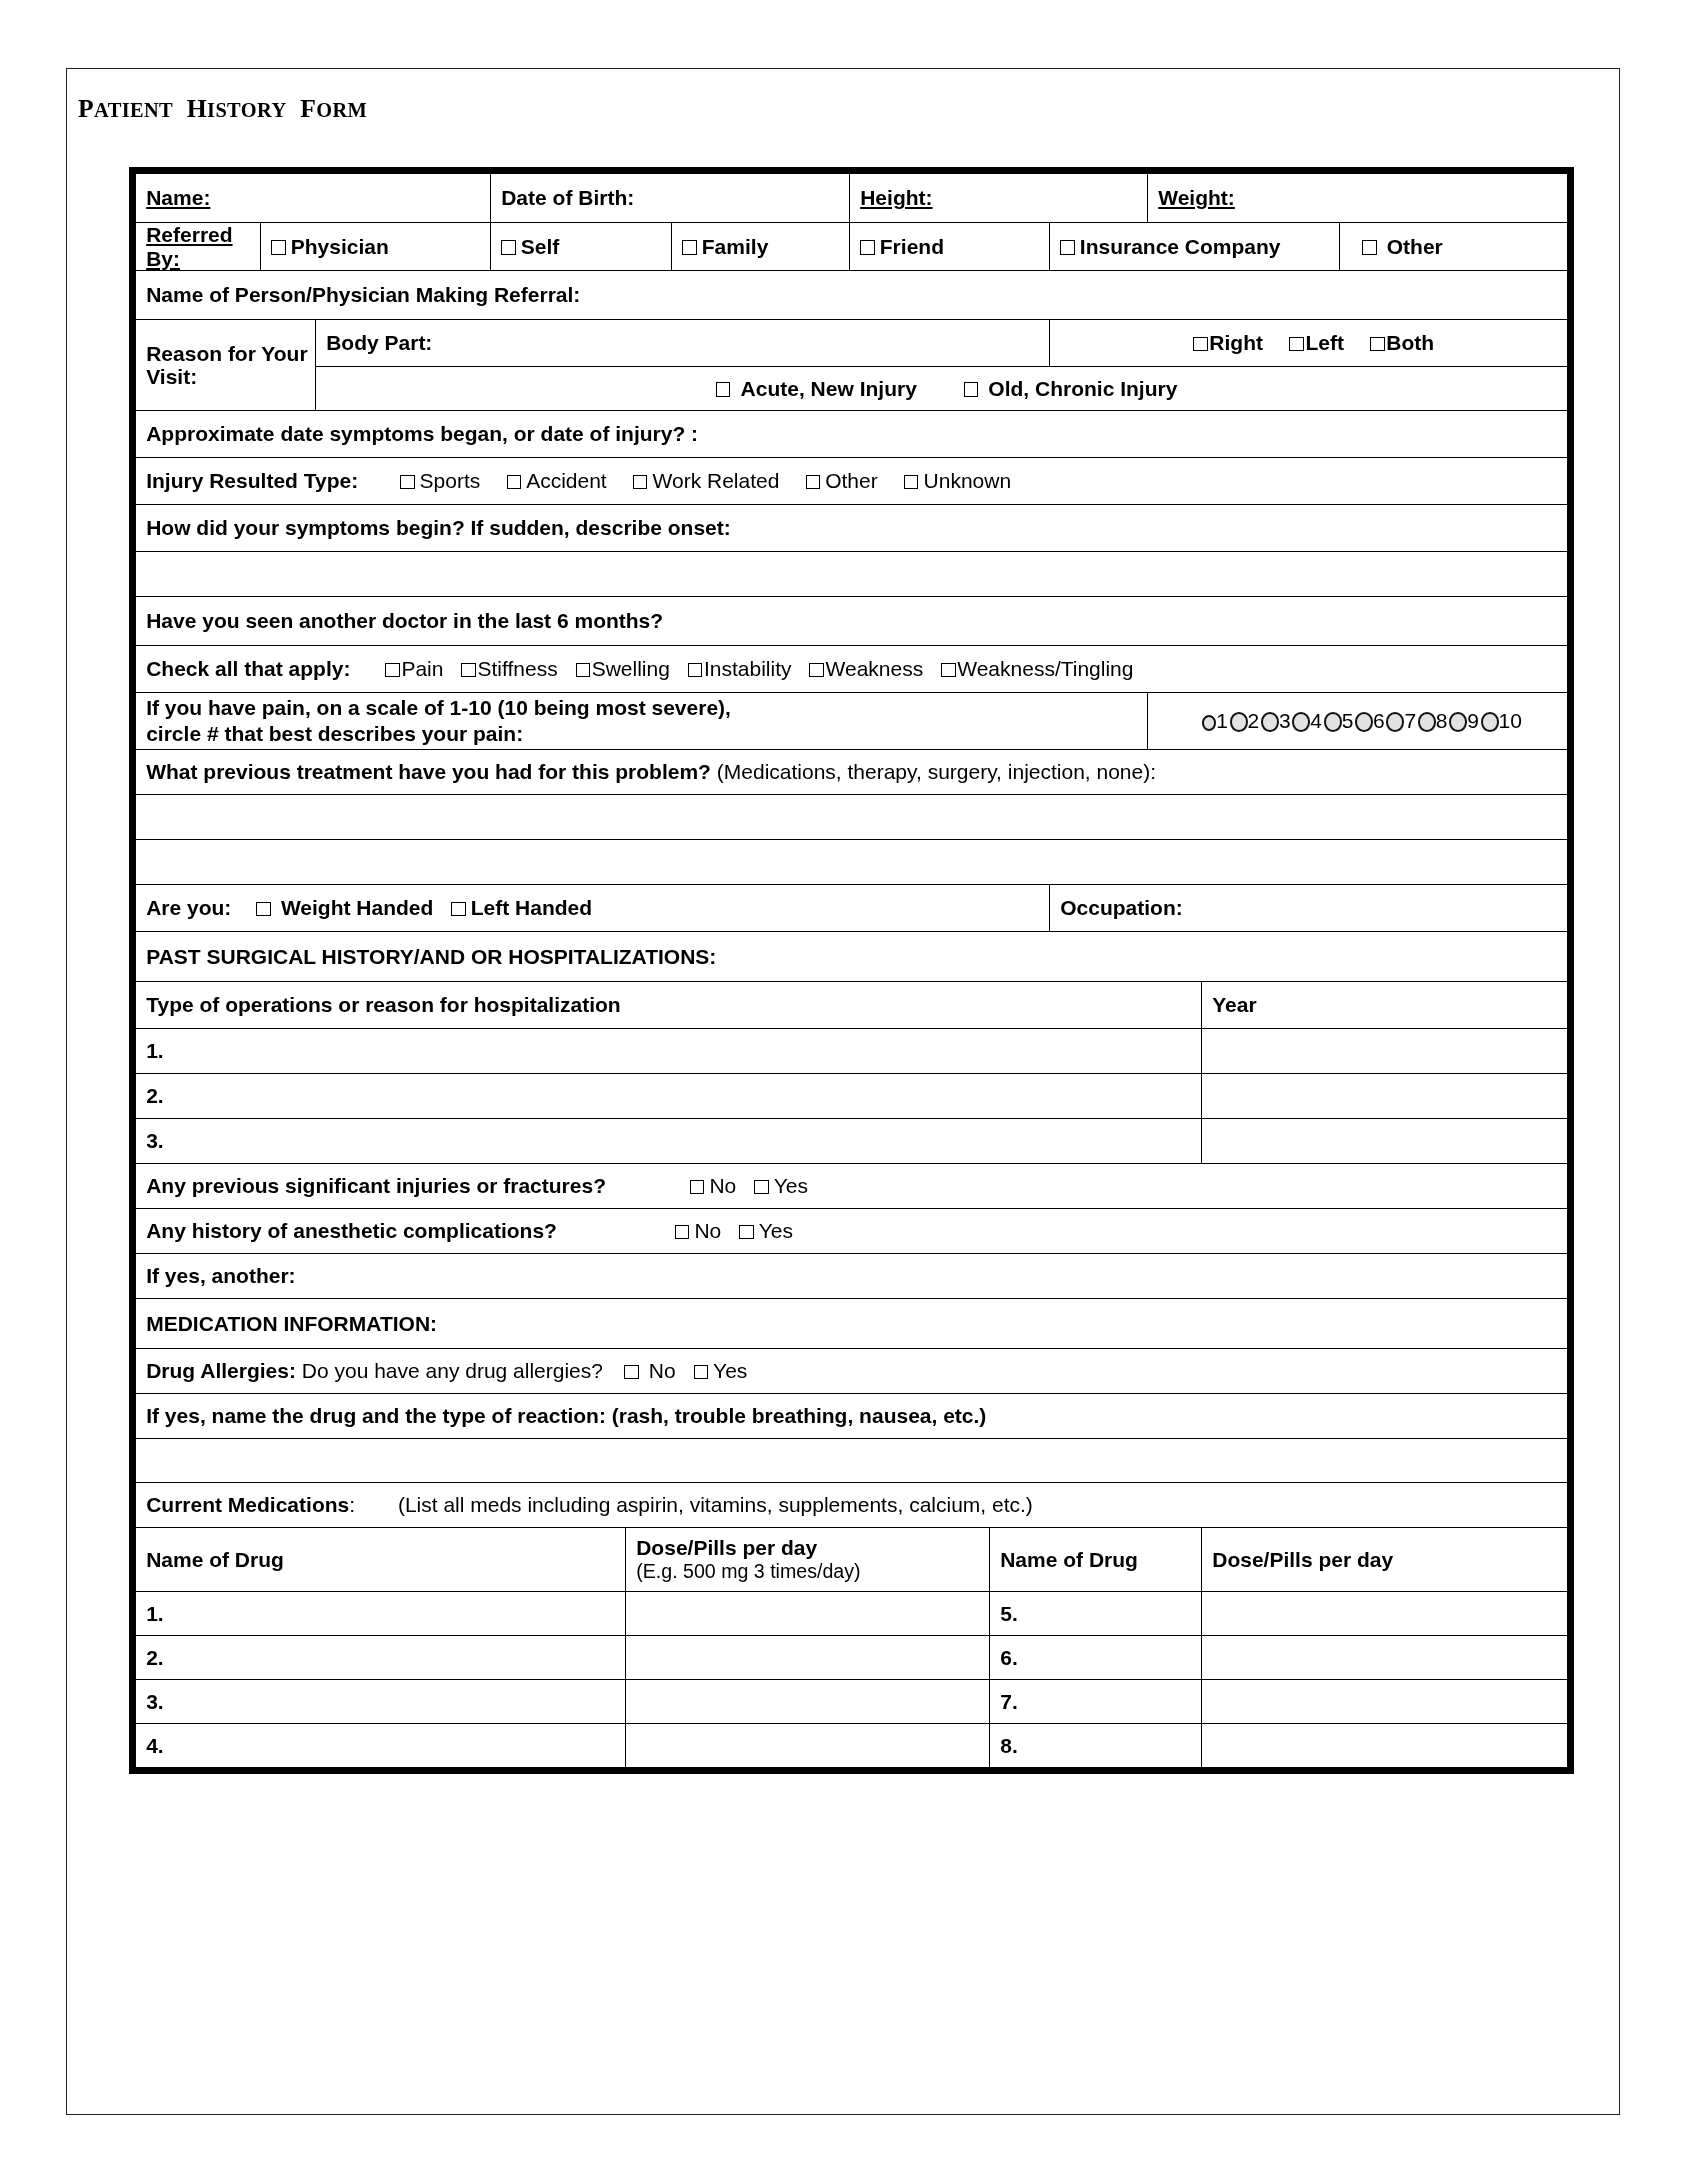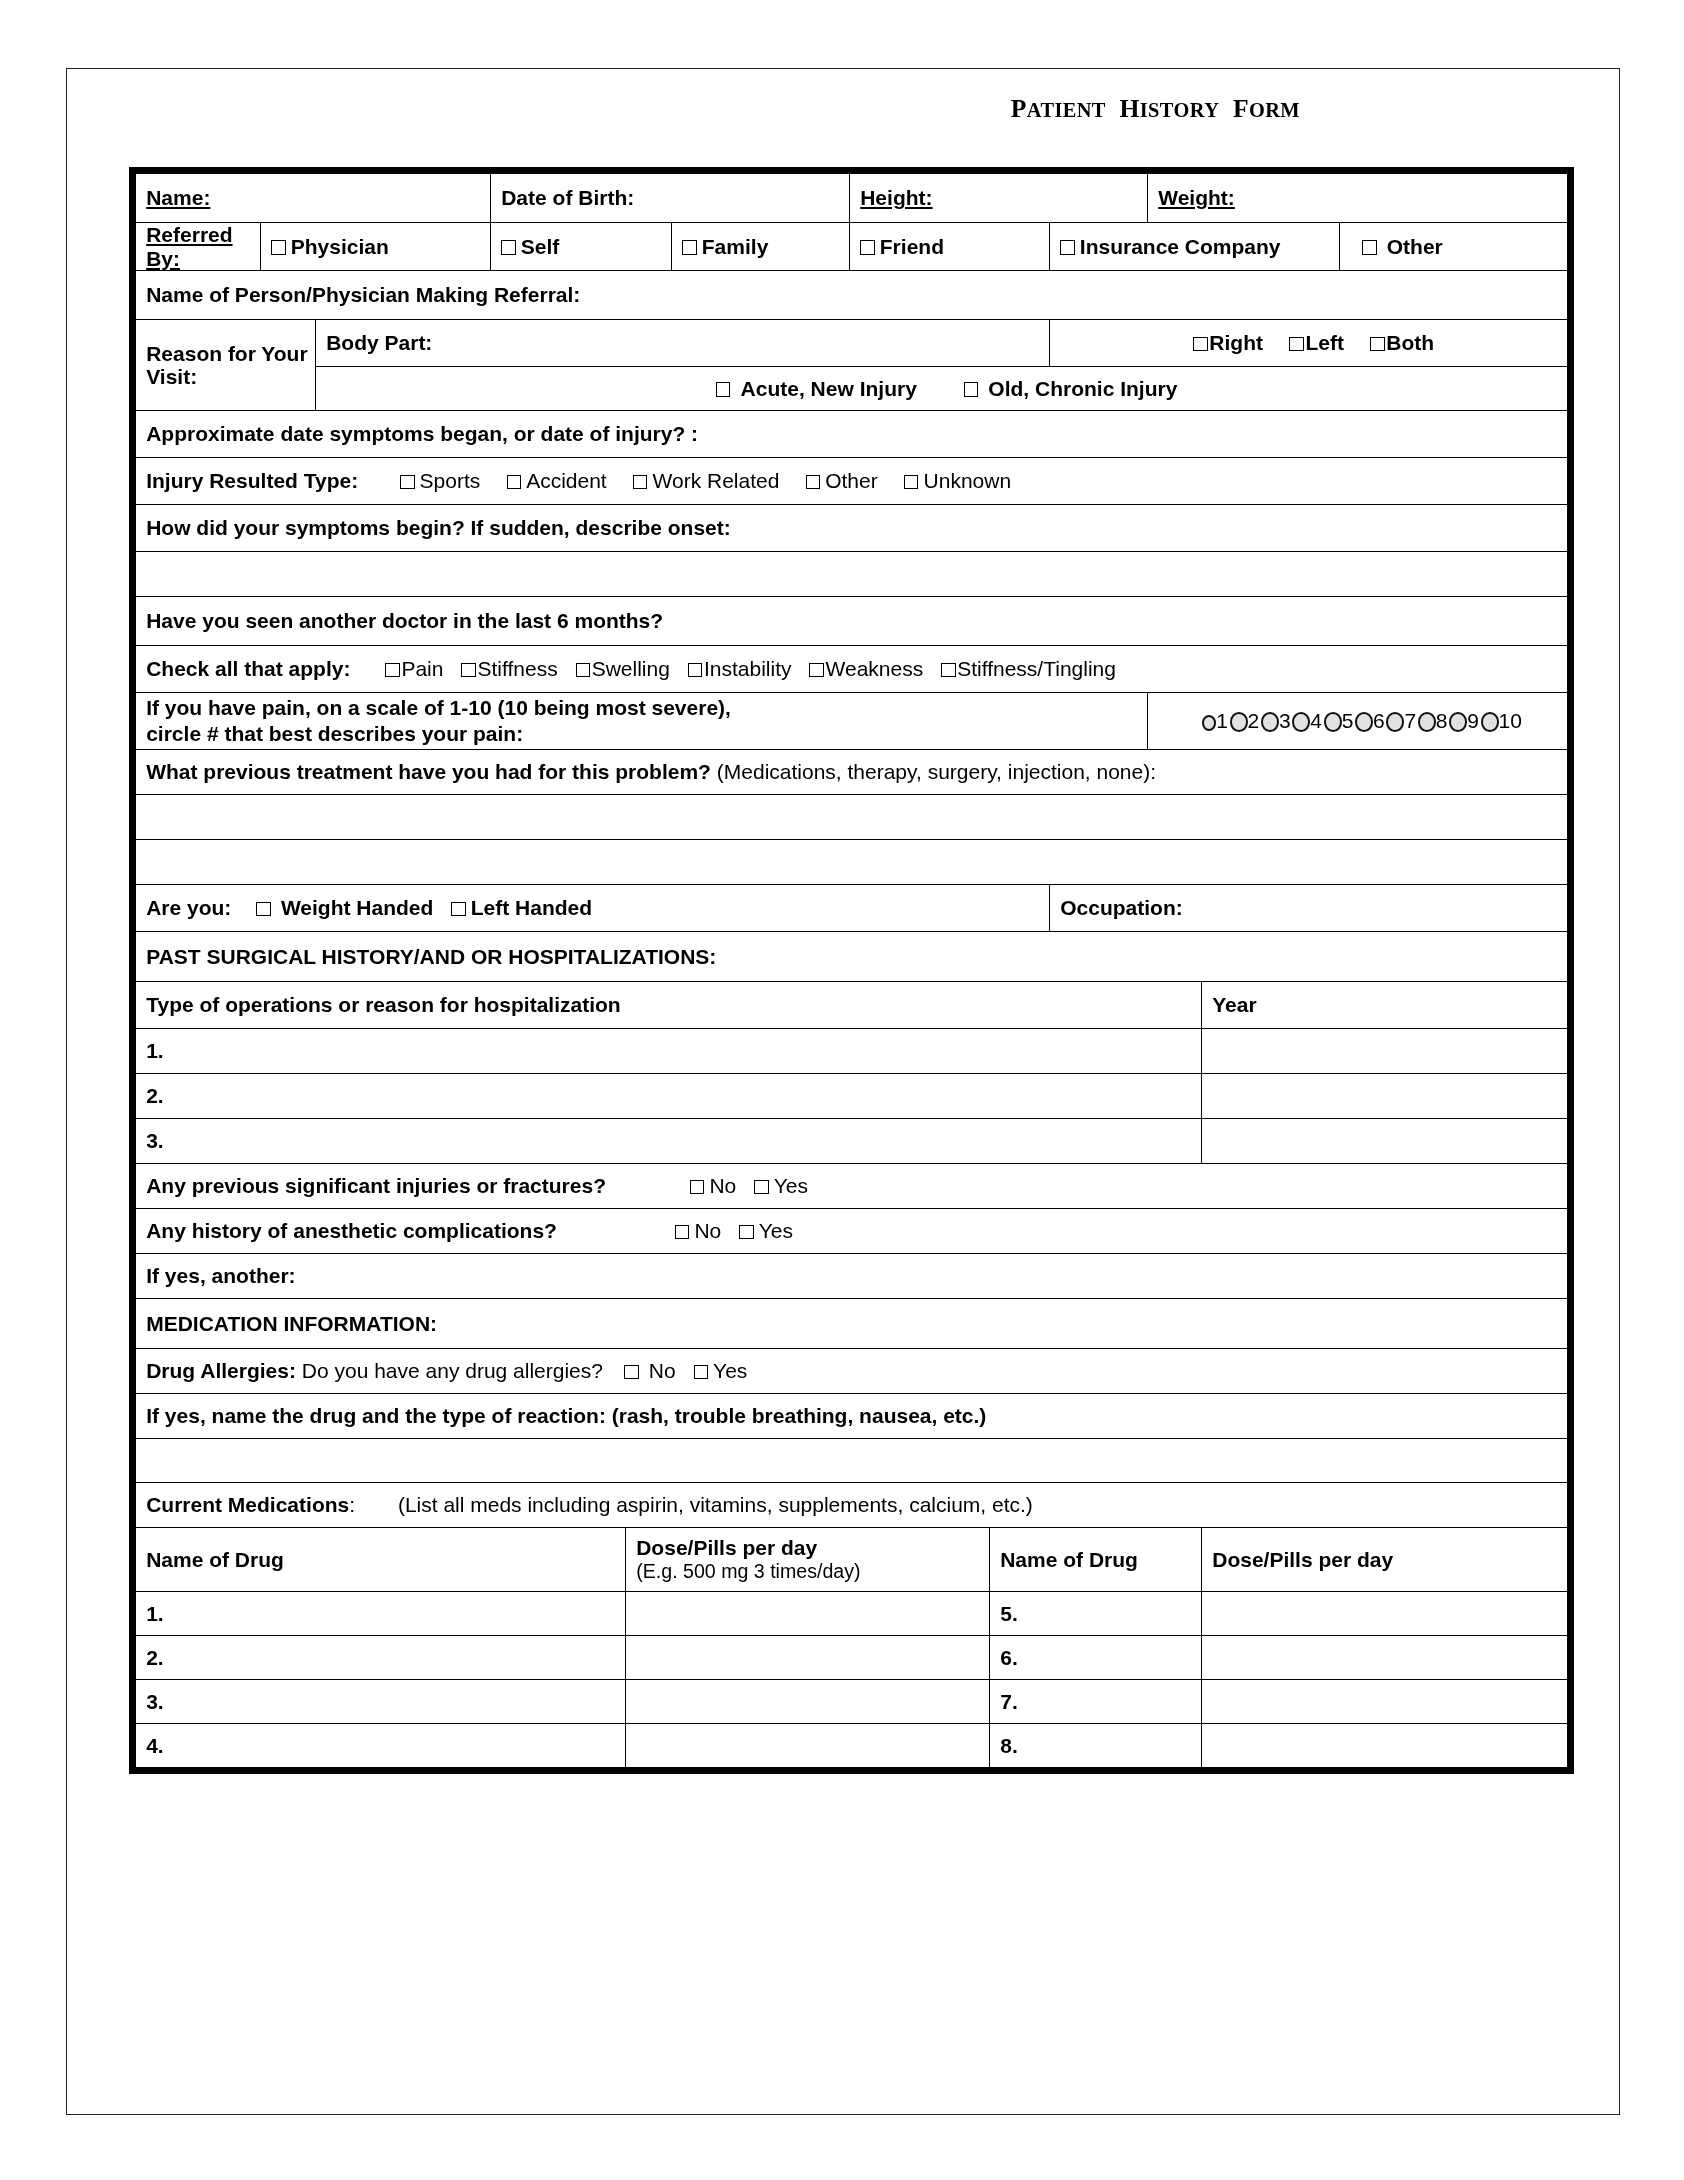--- a/index.html
+++ b/index.html
@@ -24,24 +24,24 @@
     position: absolute;
     left: 66px;
     top: 68px;
     width: 1554px;
     height: 2047px;
     border: 1.7px solid #222222;
     box-sizing: border-box;
   }
   #title {
     position: absolute;
-    left: 66px;
+    left: 78px;
     top: 94px;
     width: 1234px;
-    text-align: right;
+    text-align: left;
     font-family: "Liberation Serif", serif;
     font-weight: bold;
     font-size: 25.6px;
     letter-spacing: 0.4px;
   }
   #title .cap { font-size: 25.6px; }
   #title .sc  { font-size: 20.4px; }
 
   
   #form {
@@ -240,21 +240,21 @@
     </tr>
 
     <tr class="sep">
       <td colspan="16" style="height:46px">
         <span>Check all that apply:</span>
         <span class="reg opt" style="margin-left:29px"><span class="cb cb-tight"></span><span>Pain</span></span>
         <span class="reg opt gap-s"><span class="cb cb-tight"></span><span>Stiffness</span></span>
         <span class="reg opt gap-s"><span class="cb cb-tight"></span><span>Swelling</span></span>
         <span class="reg opt gap-s"><span class="cb cb-tight"></span><span>Instability</span></span>
         <span class="reg opt gap-s"><span class="cb cb-tight"></span><span>Weakness</span></span>
-        <span class="reg opt gap-s"><span class="cb cb-tight"></span><span>Stiffness/Tingling</span></span>
+        <span class="reg opt gap-s"><span class="cb cb-tight"></span><span>Weakness/Tingling</span></span>
       </td>
     </tr>
 
     <tr class="sep">
       <td colspan="11" style="height:56px; line-height:1.22">
         <div>If you have pain, on a scale of 1-10 (10 being most severe),</div>
         <div>circle # that best describes your pain:</div>
       </td>
       <td colspan="5" class="center">
         <span class="painscale"><span class="ring ring-sm"></span><span class="n">1</span><span class="ring"></span><span class="n">2</span><span class="ring"></span><span class="n">3</span><span class="ring"></span><span class="n">4</span><span class="ring"></span><span class="n">5</span><span class="ring"></span><span class="n">6</span><span class="ring"></span><span class="n">7</span><span class="ring"></span><span class="n">8</span><span class="ring"></span><span class="n">9</span><span class="ring"></span><span class="n">10</span></span>

